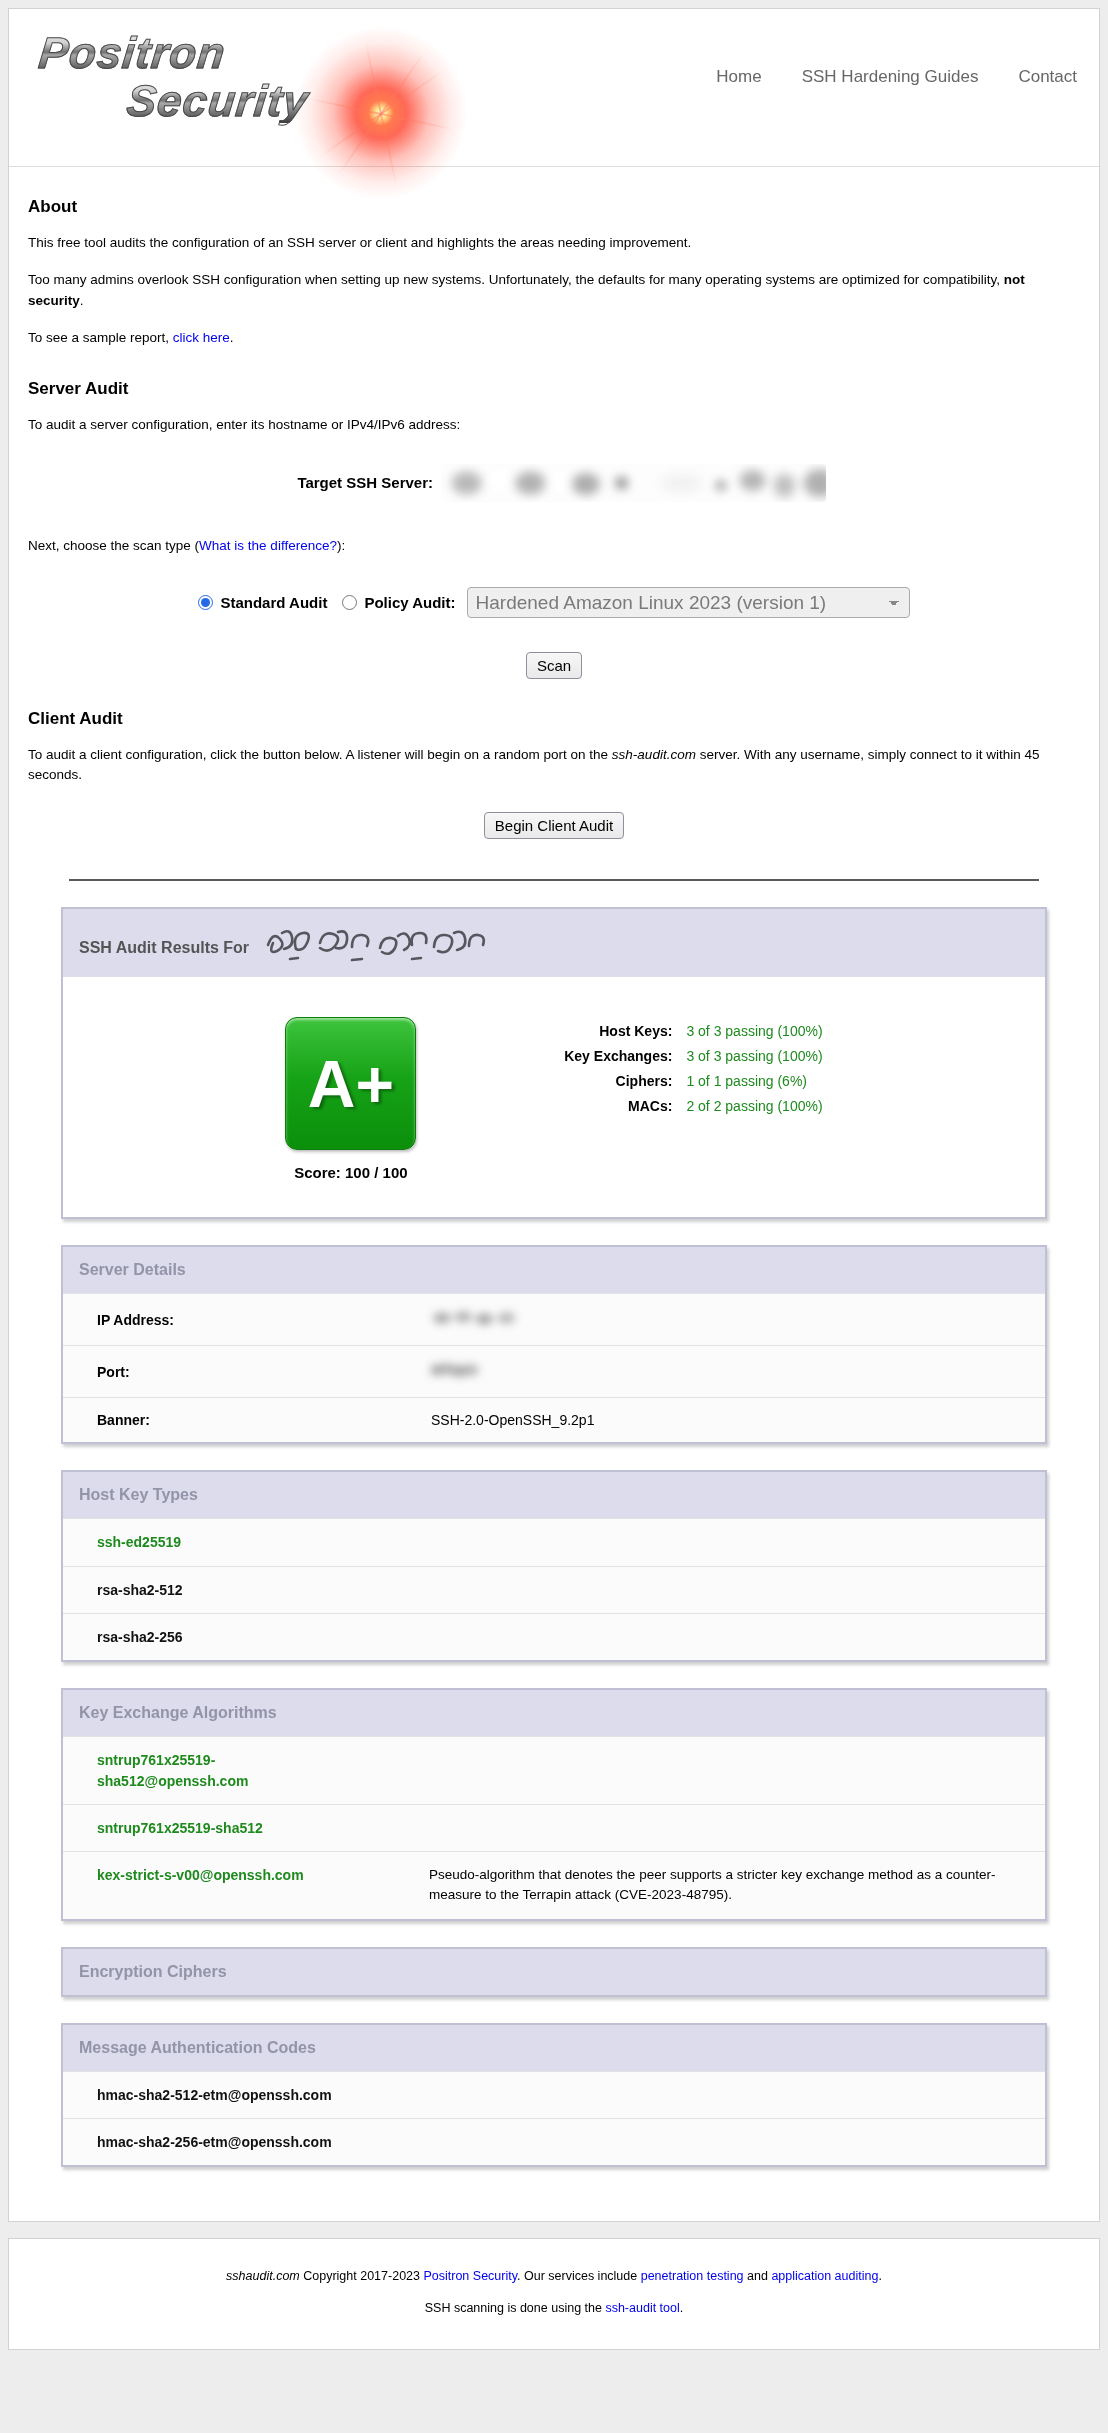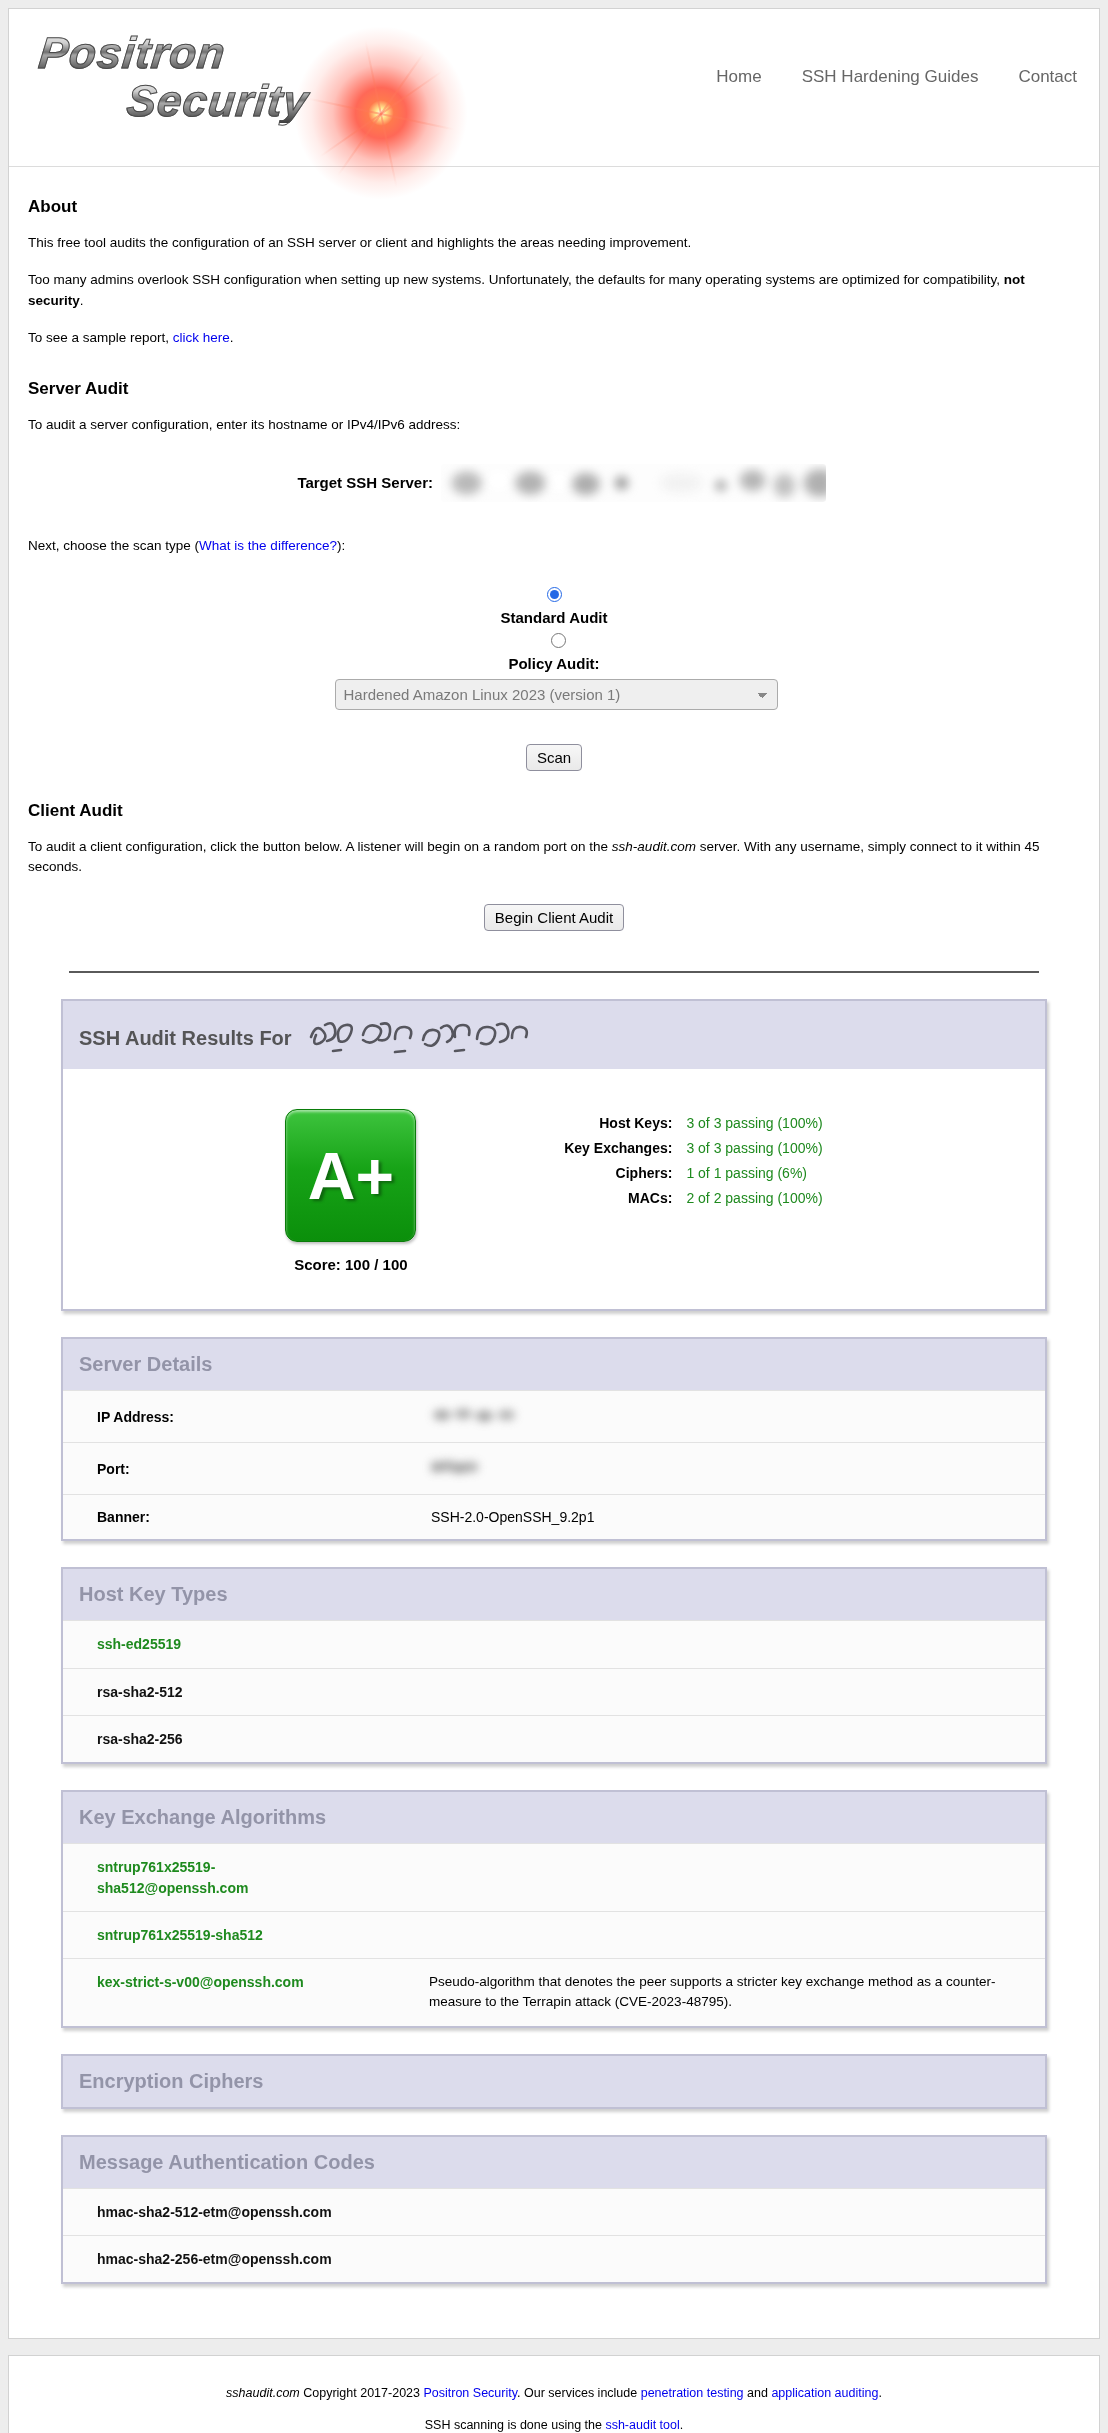--- a/index.html
+++ b/index.html
@@ -47,40 +47,40 @@
       radial-gradient(ellipse 20px 16px at 31% 48%, #ffffff 0 50%, transparent 75%),
       radial-gradient(ellipse 24px 19px at 38% 52%, #adadad 0 45%, transparent 70%),
       radial-gradient(circle 12px at 47% 50%, #9a9a9a 0 40%, transparent 70%),
       radial-gradient(ellipse 30px 14px at 62% 50%, #f2f2f2 0 60%, transparent 80%),
       radial-gradient(circle 10px at 72% 55%, #a5a5a5 0 40%, transparent 70%),
       radial-gradient(ellipse 22px 18px at 80% 45%, #b5b5b5 0 45%, transparent 70%),
       radial-gradient(ellipse 18px 20px at 88% 55%, #c0c0c0 0 45%, transparent 72%),
       radial-gradient(ellipse 26px 22px at 97% 50%, #b0b0b0 0 50%, transparent 75%);
   }
   .scan-type-row { margin: 24px 0 30px; font-size: 13.5px; }
-  .radio-row { display: flex; align-items: center; justify-content: center; margin: 30px 0 24px; gap: 7px; flex-direction: column; }
+  .radio-row { display: flex; align-items: center; justify-content: center; margin: 30px 0 24px; gap: 7px; }
   .radio-row input[type=radio] { width: 15px; height: 15px; accent-color: #2569e6; }
   .radio-label { font-weight: bold; font-size: 15px; }
-  .policy-select { width: 443px; height: 31px; font-size: 15px; color: #7a7a7a; background: #efefef;
+  .policy-select { width: 443px; height: 31px; font-size: 19px; color: #7a7a7a; background: #efefef;
     border: 1px solid #ababab; border-radius: 4px; padding: 0 8px; margin-left: 4px;
     font-family: "Liberation Sans", sans-serif; appearance: none;
     background-image: linear-gradient(45deg, transparent 50%, #888 50%), linear-gradient(135deg, #888 50%, transparent 50%);
     background-position: calc(100% - 15px) 13px, calc(100% - 10px) 13px; background-size: 5px 5px; background-repeat: no-repeat; }
   .btn { display: inline-block; font-size: 15px; font-family: "Liberation Sans", sans-serif;
     background: linear-gradient(#f7f7f7,#e9e9e9); border: 1px solid #8f8f9d; border-radius: 4px;
     padding: 4px 10px; cursor: pointer; }
   .center { text-align: center; }
   .scan-btn-wrap { margin: 34px 0 10px; }
   .client-btn-wrap { margin: 26px 0 16px; }
 
   .big-hr { border: none; border-top: 2px solid #5a5a5a; margin: 40px 60px 8px; }
 
   
   .rbox { margin: 26px 52px; border: 2px solid #c0c0d4; box-shadow: 2px 3px 3px #cfcfcf; background: #fff; }
-  .rbox-header { background: #dcdcec; padding: 14px 16px; font-size: 20px; font-weight: bold; }
+  .rbox-header { background: #dcdcec; padding: 14px 16px; font-size: 16px; font-weight: bold; }
   .rbox-header.main-title { color: #545456; }
   .rbox-header.sub-title { color: #9394a8; }
   .scribble { display: inline-block; vertical-align: -10px; margin-left: 8px; }
 
   .grade-panel { display: flex; justify-content: center; gap: 56px; padding: 40px 0 36px; }
   .grade-col { text-align: center; }
   .grade-badge { width: 131px; height: 133px; border-radius: 12px; margin: 0 auto;
     background: linear-gradient(180deg, #3ec43e 0%, #17a317 45%, #0b8f0b 100%);
     border: 1px solid #0a7c0a; box-shadow: inset 0 2px 3px rgba(255,255,255,.55), 1px 2px 3px rgba(0,0,0,.25);
     display: flex; align-items: center; justify-content: center; }

